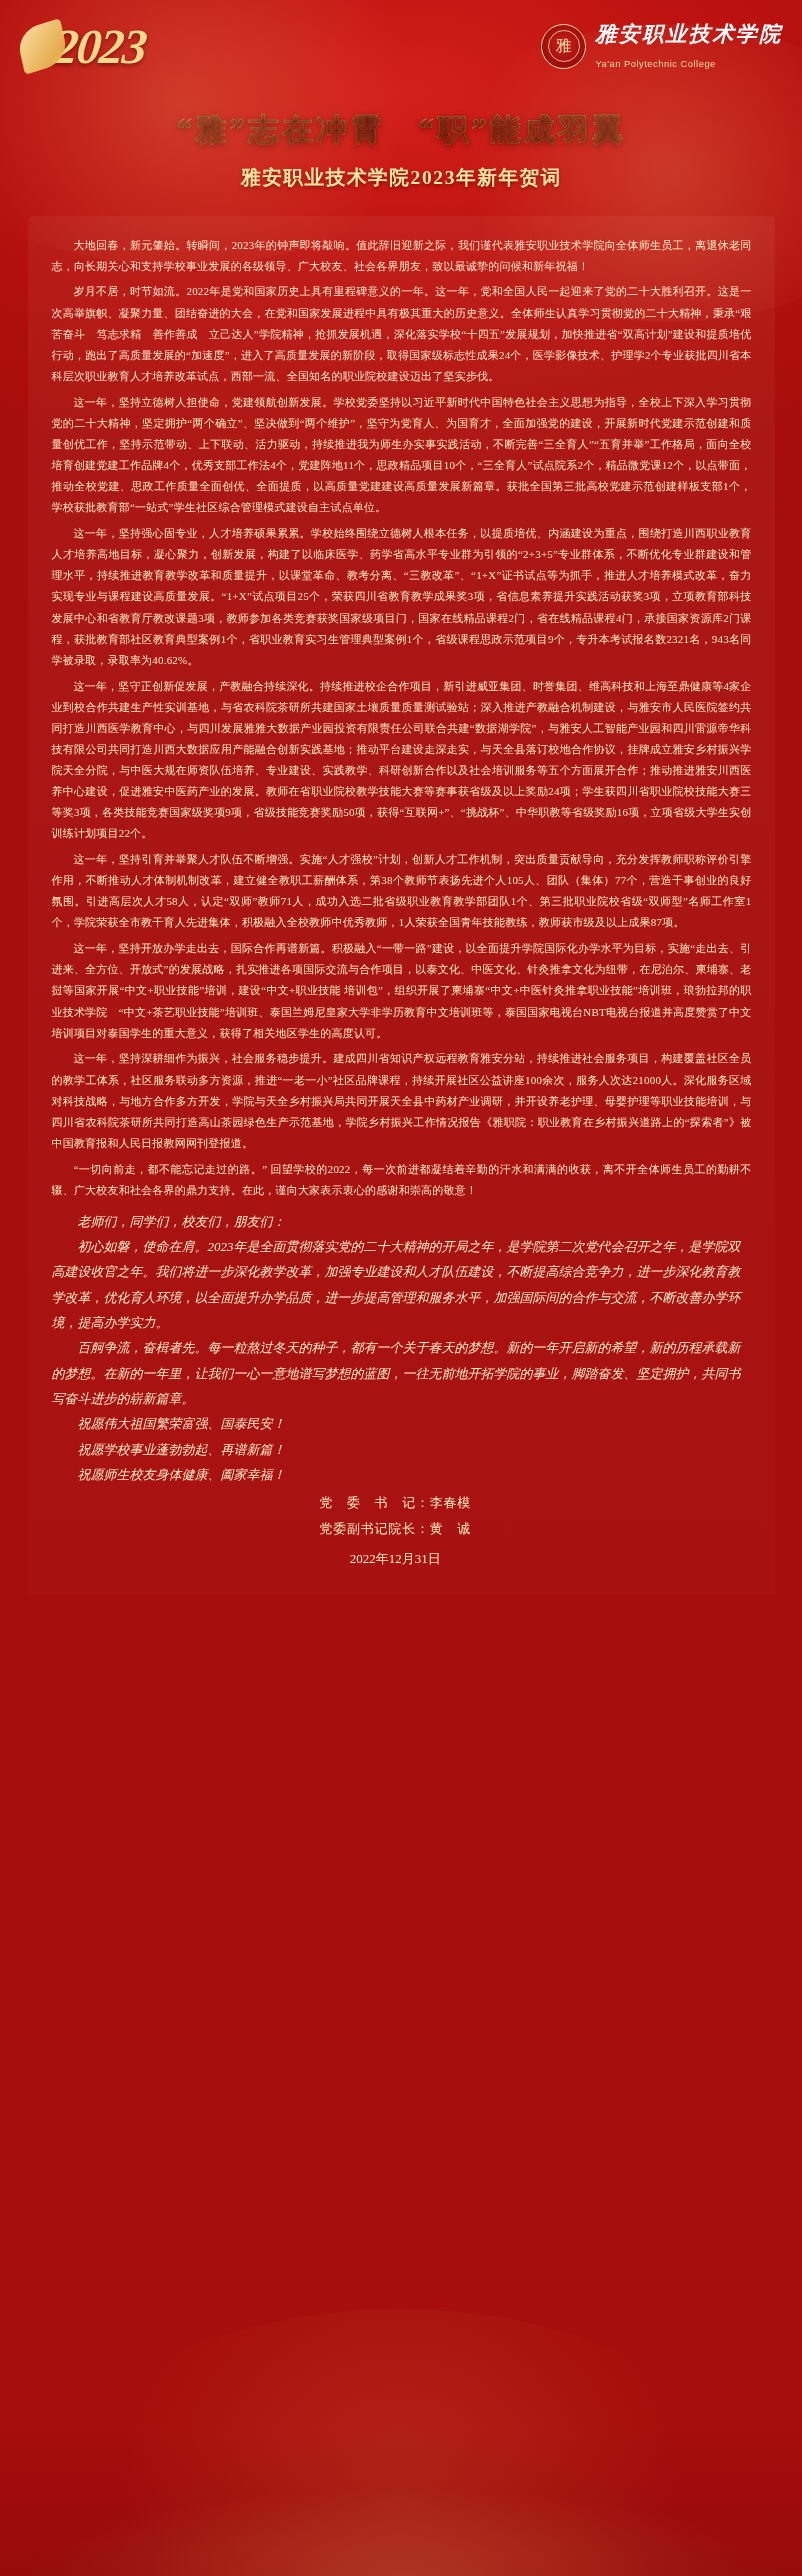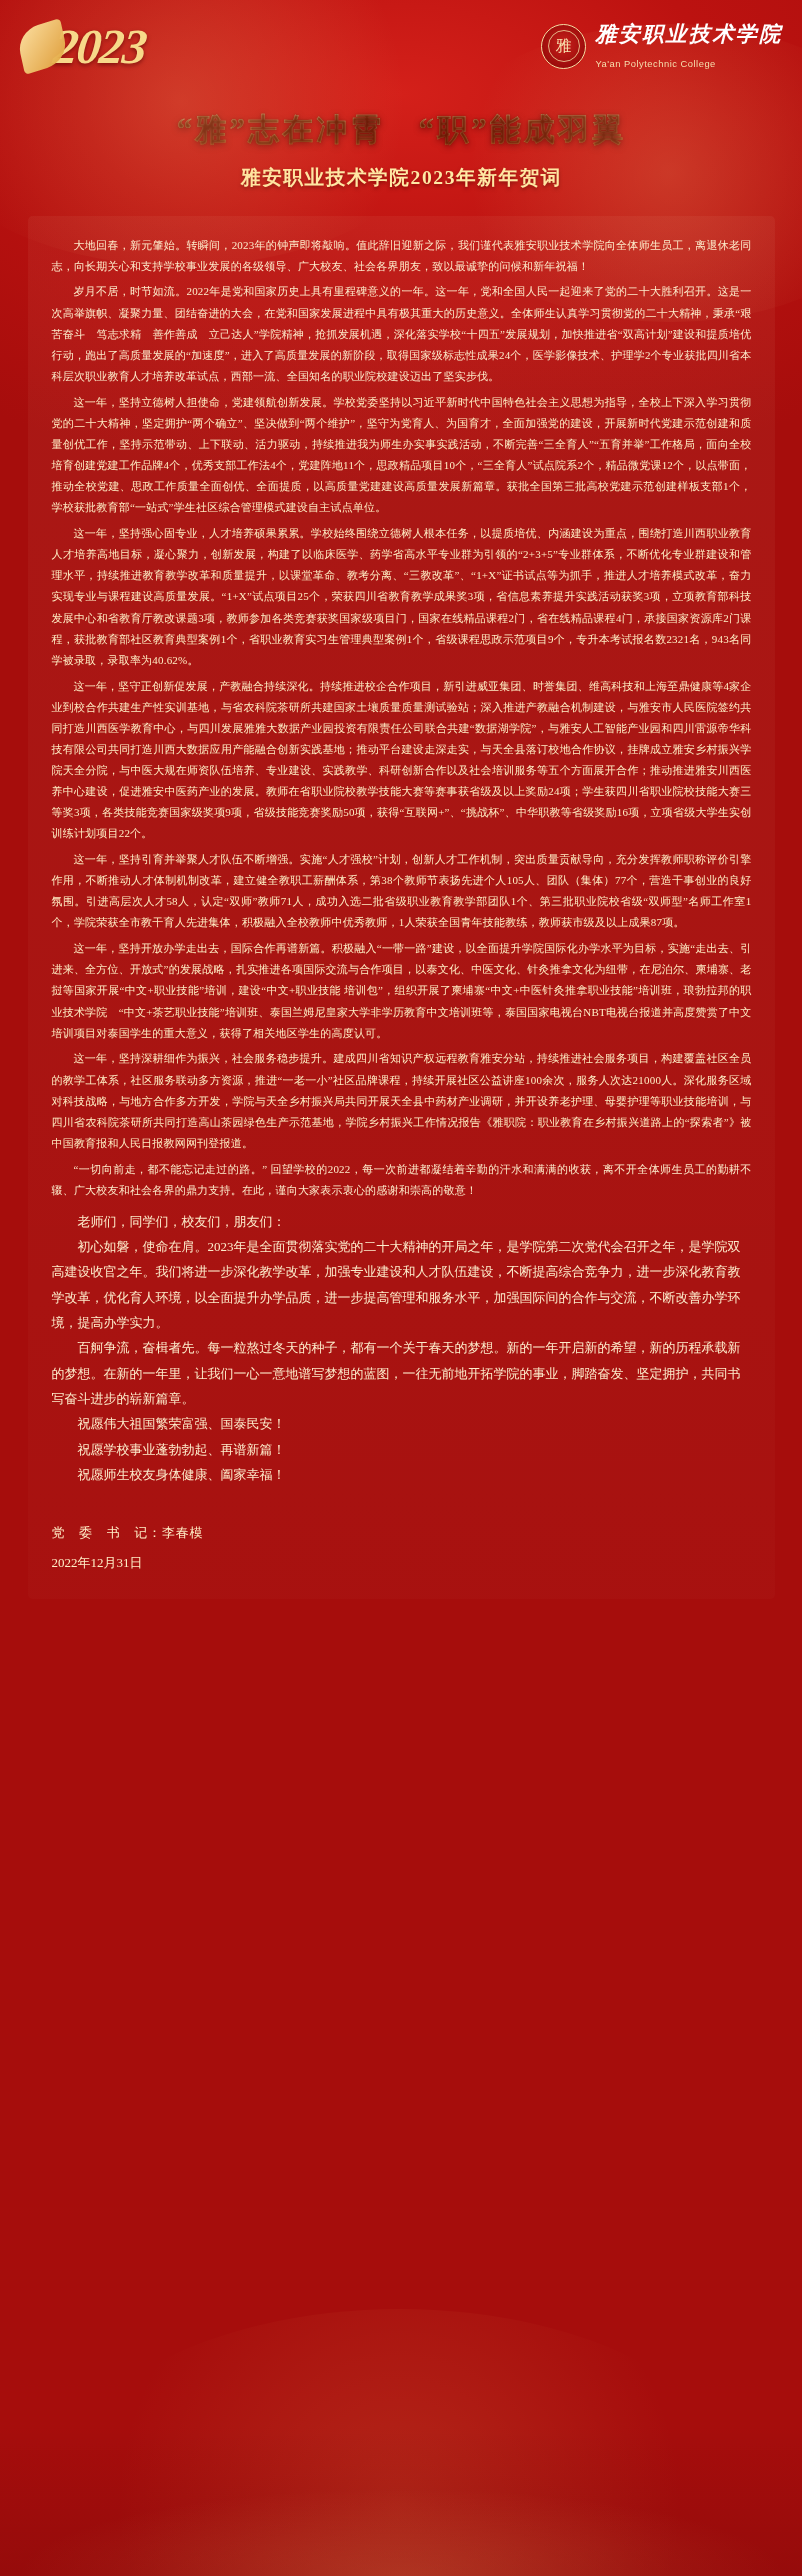--- a/index.html
+++ b/index.html
@@ -157,41 +157,42 @@
     color: #fdeccb;
     text-align: justify;
     text-indent: 2em;
     margin: 0 0 4.7px;
     letter-spacing: 0.2px;
   }
   p.para.lead-bold {
     color: #ffeec4;
   }
   .signature {
-    margin-top: 33px;
-    text-align: left;
+    margin-top: 3px;
+    text-align: center;
     font-family: "Liberation Serif", serif;
     color: #ffeec6;
     font-size: 13px;
     line-height: 2;
     padding-right: 12.5px;
   }
   .signature .sig-line { letter-spacing: 0.8px; }
   .signature .sig-date { margin-top: 3.1px; }
 
   .closing {
     margin-top: 7.8px;
   }
   .closing p {
     font-family: "Liberation Serif", serif;
     font-size: 13px;
     line-height: 1.95;
     color: #fdeccb;
     text-indent: 2em;
     margin: 0;
+    font-style: italic;
   }
   
   .bottom-band {
     position: absolute;
     left: 0; right: 0; bottom: 0;
     height: 149px;
     background:
       radial-gradient(ellipse 549px 125px at 50% 100%, rgba(255,180,110,0.18), rgba(255,180,110,0) 70%),
       linear-gradient(180deg, rgba(0,0,0,0) 0%, rgba(120,8,8,0.35) 100%);
     pointer-events: none;
@@ -242,19 +243,20 @@
       <p>老师们，同学们，校友们，朋友们：</p>
       <p>初心如磐，使命在肩。2023年是全面贯彻落实党的二十大精神的开局之年，是学院第二次党代会召开之年，是学院双高建设收官之年。我们将进一步深化教学改革，加强专业建设和人才队伍建设，不断提高综合竞争力，进一步深化教育教学改革，优化育人环境，以全面提升办学品质，进一步提高管理和服务水平，加强国际间的合作与交流，不断改善办学环境，提高办学实力。</p>
       <p>百舸争流，奋楫者先。每一粒熬过冬天的种子，都有一个关于春天的梦想。新的一年开启新的希望，新的历程承载新的梦想。在新的一年里，让我们一心一意地谱写梦想的蓝图，一往无前地开拓学院的事业，脚踏奋发、坚定拥护，共同书写奋斗进步的崭新篇章。</p>
       <p>祝愿伟大祖国繁荣富强、国泰民安！</p>
       <p>祝愿学校事业蓬勃勃起、再谱新篇！</p>
       <p>祝愿师生校友身体健康、阖家幸福！</p>
     </div>
 
     <div class="signature">
       <div class="sig-line">党　委　书　记：李春模</div>
+      <div class="sig-line">党委副书记院长：黄　诚</div>
       <div class="sig-date">2022年12月31日</div>
     </div>
   </div>
 
   <div class="bottom-band"></div>
 </div>
 
 
 </body></html>

